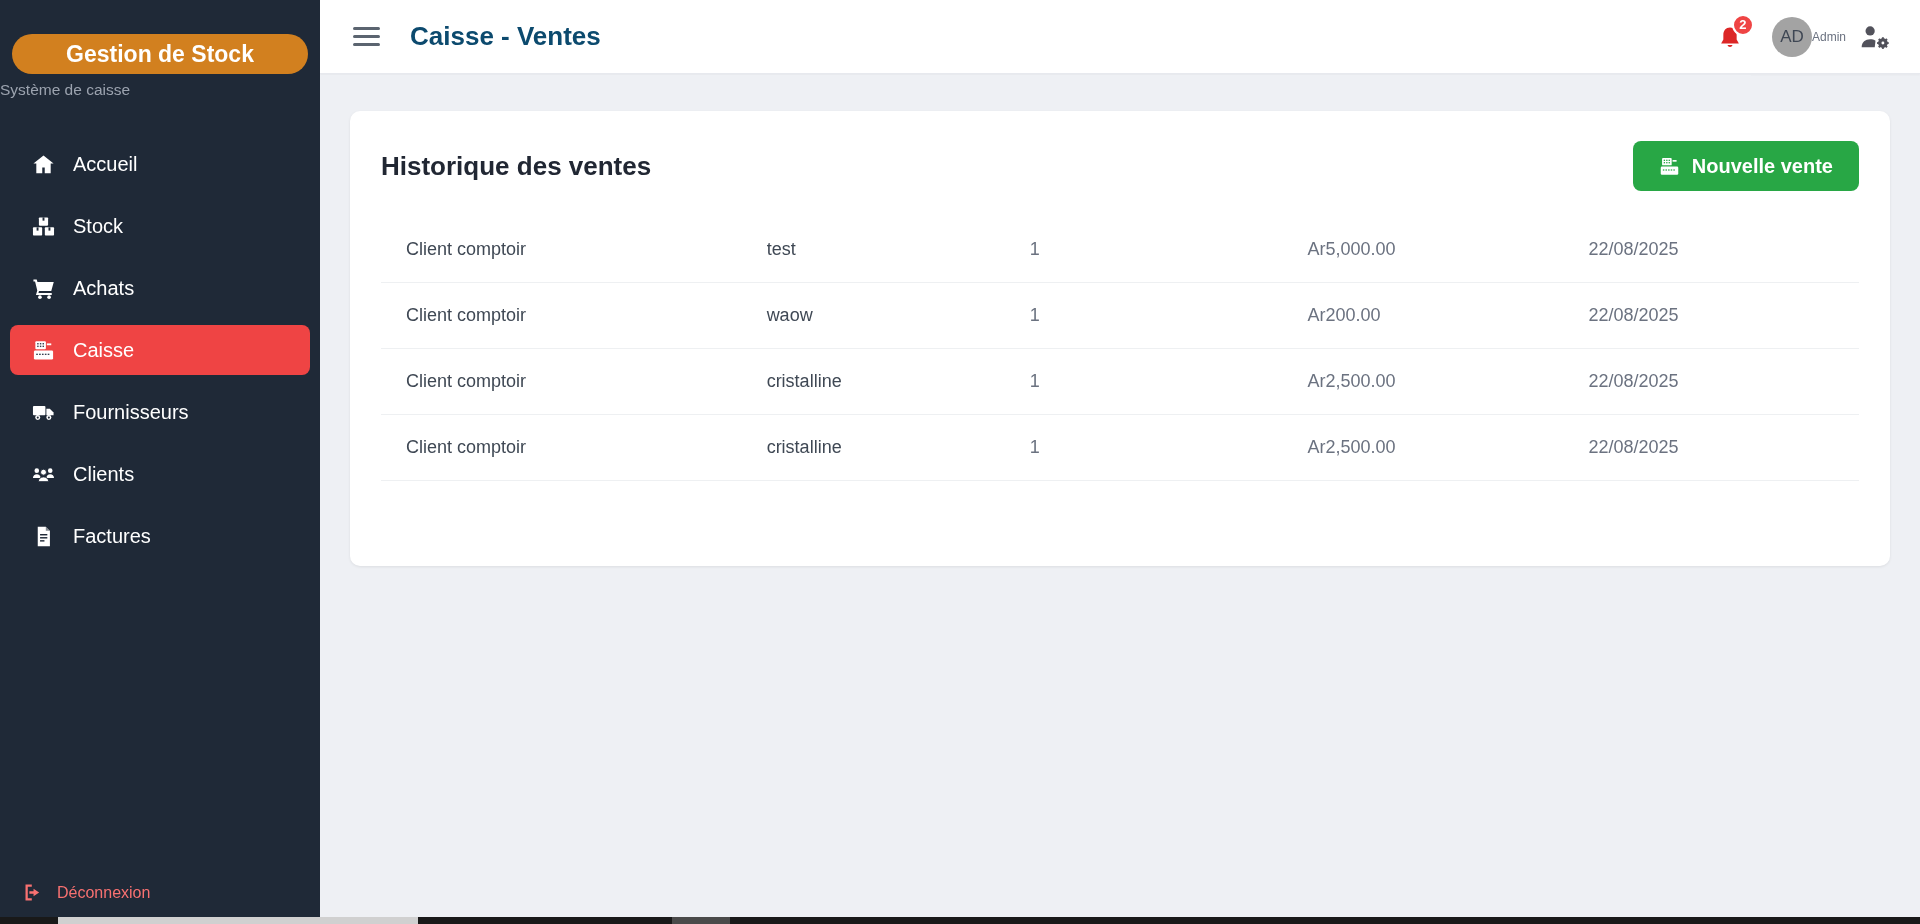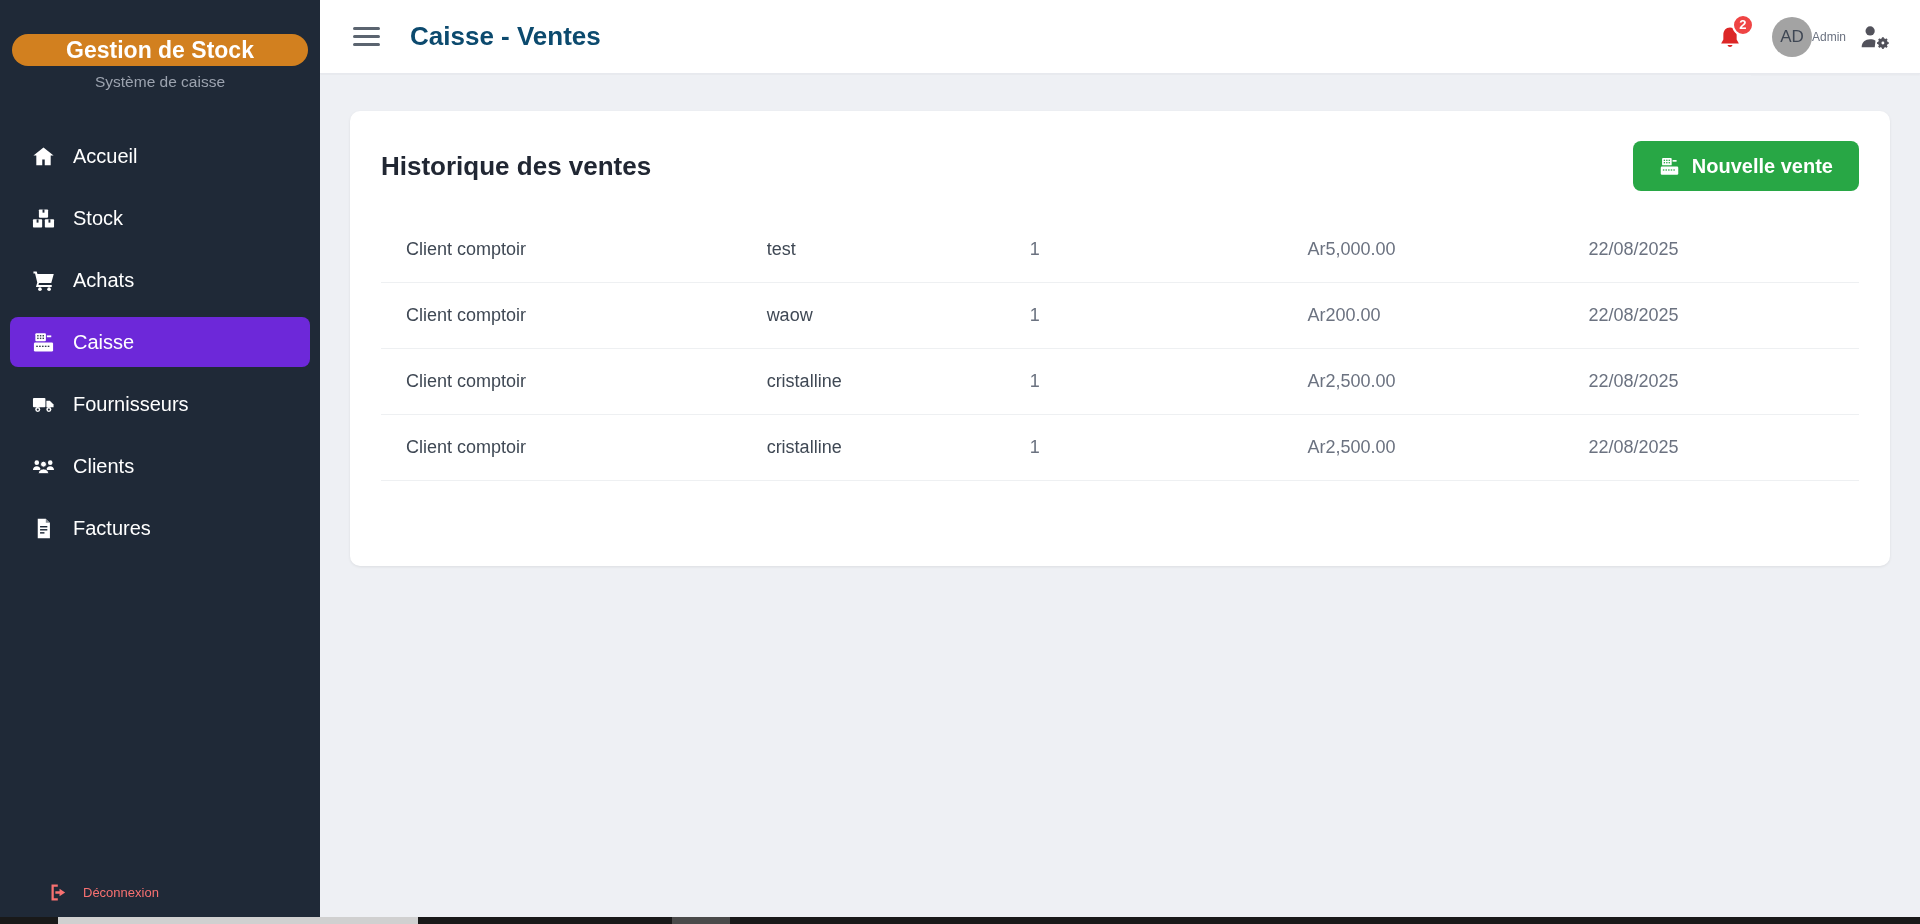--- a/index.html
+++ b/index.html
@@ -1,30 +1,30 @@
 <!DOCTYPE html>
 <html><head>
 <meta charset="utf-8">
 <style>
   * { margin:0; padding:0; box-sizing:border-box; }
   html,body { width:1920px; height:924px; overflow:hidden; font-family:"Liberation Sans", sans-serif; background:#eef0f4; }
 
   
   .sidebar { position:absolute; left:0; top:0; width:320px; height:917px; background:#1f2937; z-index:5; }
-  .logo-pill { margin:34px 12px 0 12px; height:32px; background:#d2801f; border-radius:20px;
+  .logo-pill { margin:34px 12px 0 12px; height:40px; background:#d2801f; border-radius:20px;
                display:flex; align-items:center; justify-content:center;
                color:#fff; font-size:23px; font-weight:bold; }
-  .logo-sub { margin-top:7px; text-align:center; color:#9ca3af; font-size:15.5px; }
+  .logo-sub { margin-top:7px; color:#9ca3af; font-size:15.5px; }
   .nav { margin-top:40px; display:flex; flex-direction:column; gap:12px; }
   .nav-item { height:50px; margin:0 10px; padding-left:22px; border-radius:8px;
               display:flex; align-items:center; gap:18px; color:#ffffff; font-size:20px; cursor:pointer; }
-  .nav-item.active { background:#6d28d9; }
+  .nav-item.active { background:#ef4444; }
   .nav-item svg { width:23px; height:23px; flex:0 0 23px; }
-  .logout { position:absolute; left:0; bottom:14px; width:100%; padding-left:48px;
-            display:flex; align-items:center; gap:14px; color:#f87171; font-size:13px; cursor:pointer; }
+  .logout { position:absolute; left:0; bottom:14px; width:100%; padding-left:22px;
+            display:flex; align-items:center; gap:14px; color:#f87171; font-size:16px; cursor:pointer; }
   .logout svg { width:21px; height:21px; }
 
   
   .topbar { position:absolute; left:320px; top:0; width:1600px; height:74px; background:#ffffff;
             border-bottom:1px solid #e7e9ee; box-shadow:0 1px 2px rgba(0,0,0,0.04);
             display:flex; align-items:center; }
   .hamburger { margin-left:33px; width:27px; display:flex; flex-direction:column; gap:5px; cursor:pointer; }
   .hamburger span { display:block; height:3px; background:#5b6470; border-radius:2px; }
   .page-title { margin-left:30px; font-size:26px; font-weight:bold; color:#0c4a6e; }
   .topbar-right { margin-left:auto; margin-right:28px; display:flex; align-items:center; }

